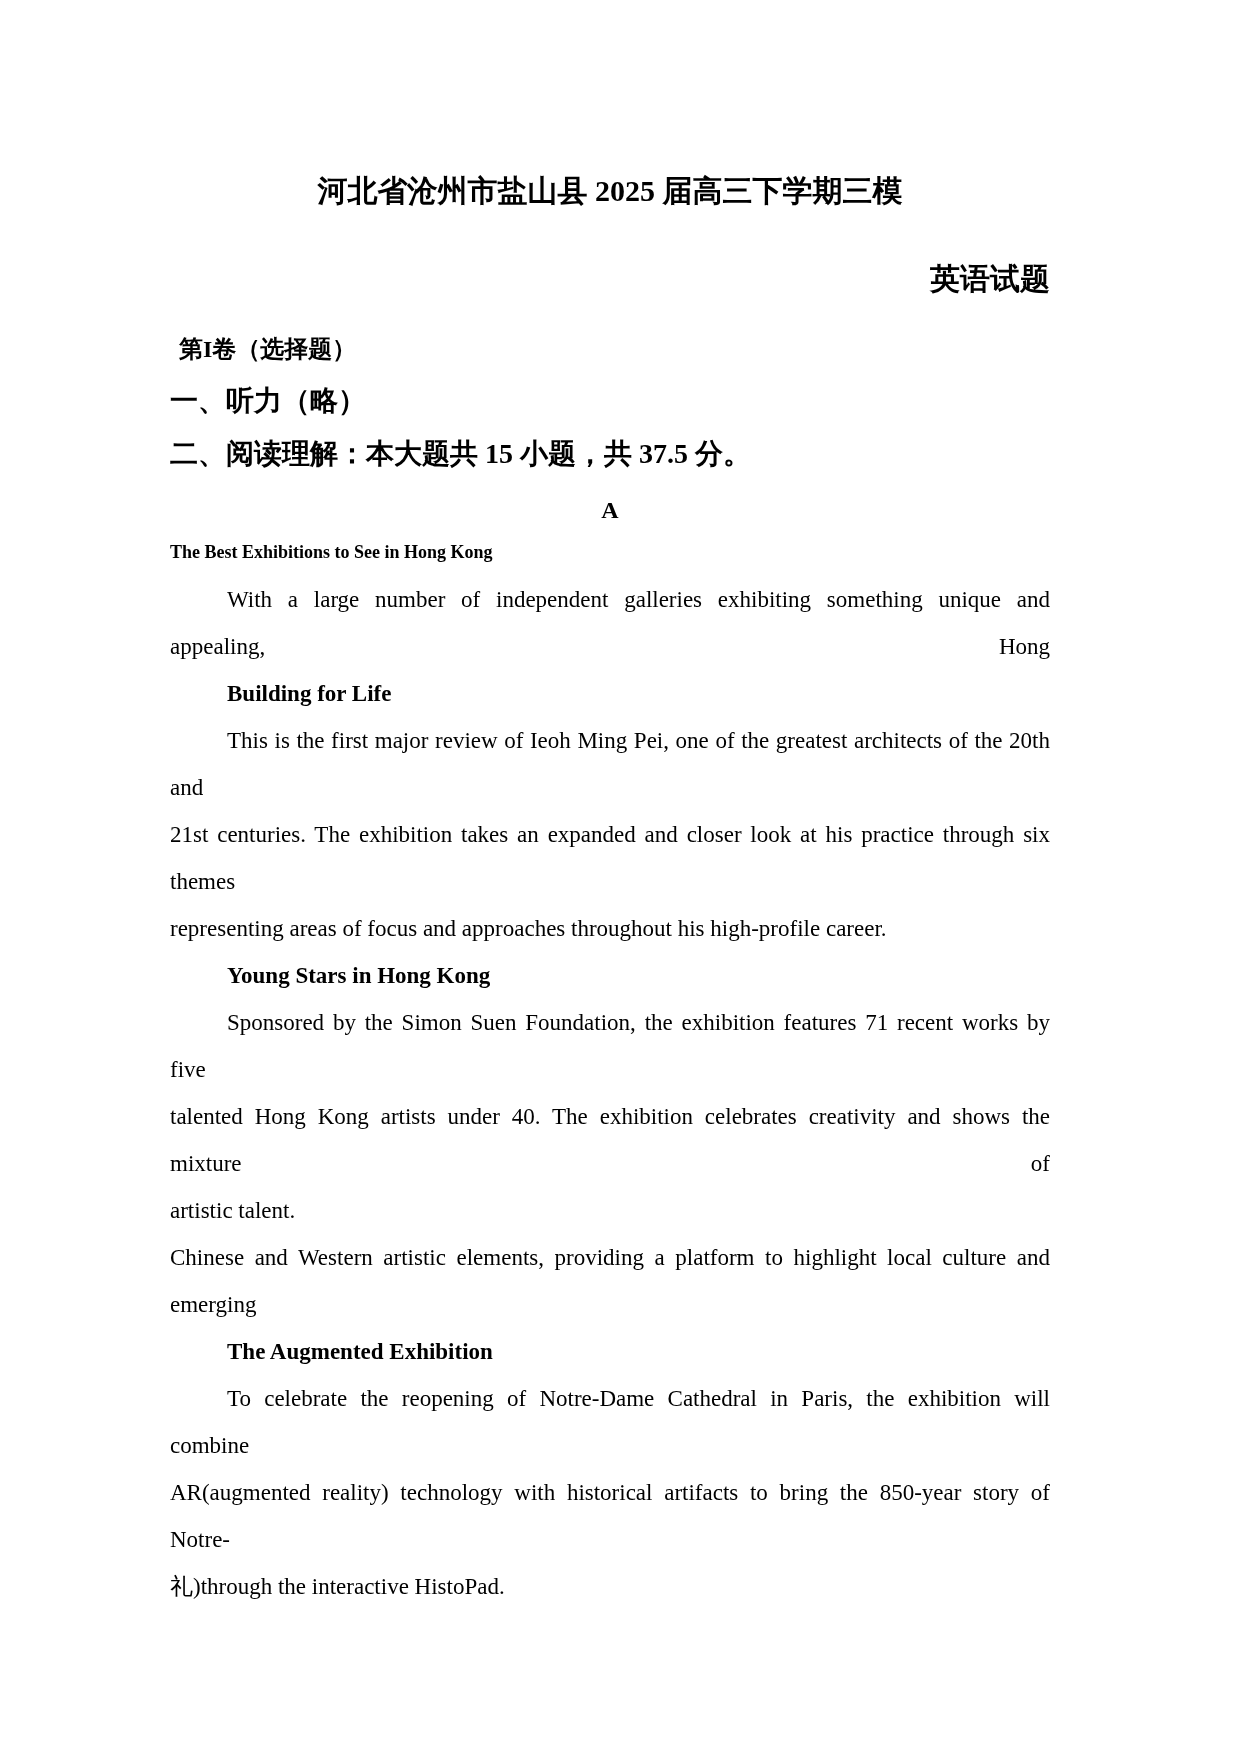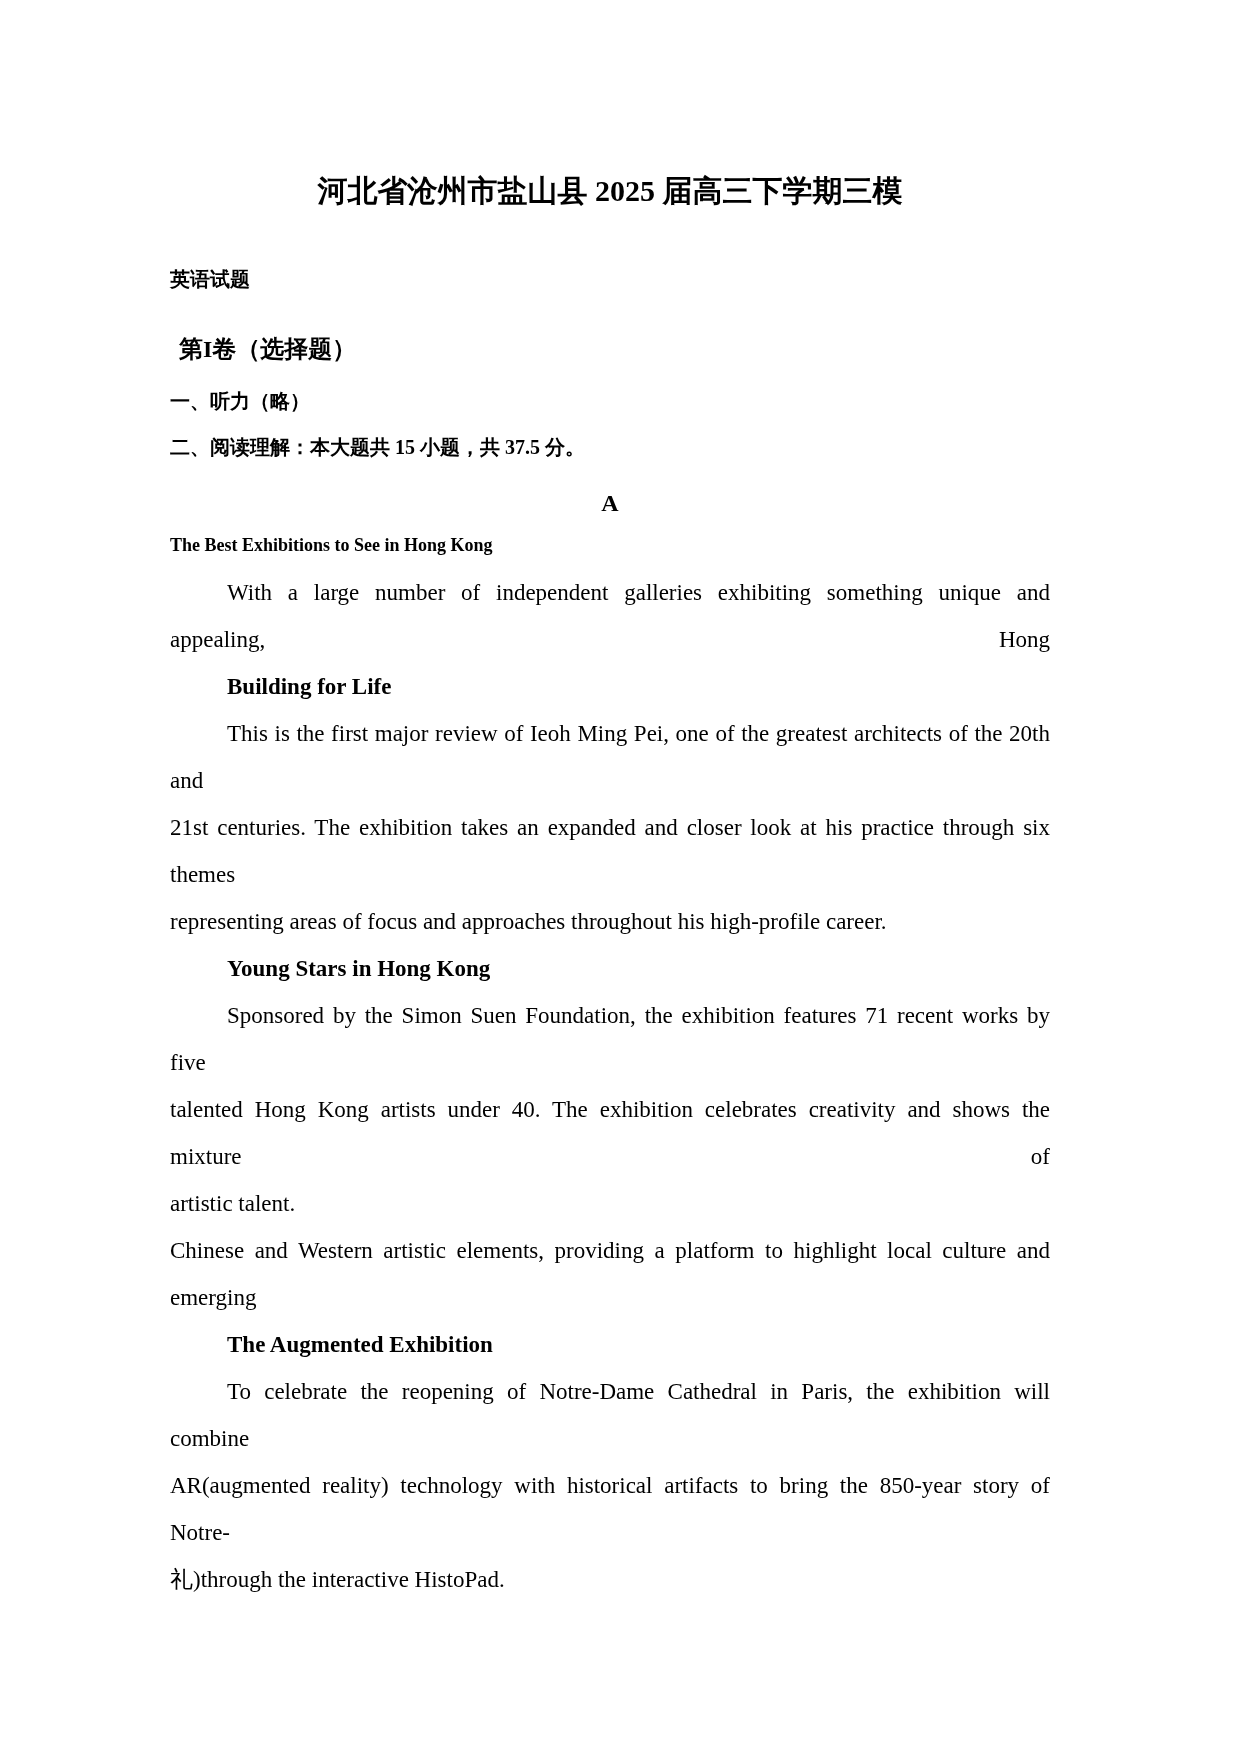--- a/index.html
+++ b/index.html
@@ -16,41 +16,41 @@
   }
   .title {
     margin: 0;
     font-size: 30px;
     line-height: 42px;
     font-weight: bold;
     text-align: center;
   }
   .subtitle {
     margin: 46px 0 0 0;
-    font-size: 20px;
+    font-size: 30px;
     line-height: 42px;
     font-weight: bold;
-    text-align: left;
+    text-align: right;
   }
   .part-heading {
     margin-top: 32px;
     font-size: 24px;
     line-height: 34px;
     font-weight: bold;
     text-align: left;
     margin-left: 9px;
   }
   .sec-heading {
-    font-size: 20px;
+    font-size: 28px;
     line-height: 34px;
     font-weight: bold;
     text-align: left;
   }
   .sec-listening { margin-top: 18px; }
-  .sec-reading   { margin-top: 12px; }
+  .sec-reading   { margin-top: 19px; }
   .passage-label {
     margin-top: 22px;
     font-size: 24px;
     line-height: 34px;
     font-weight: bold;
     text-align: center;
   }
   .passage-title {
     margin-top: 2px;
     font-size: 18px;

